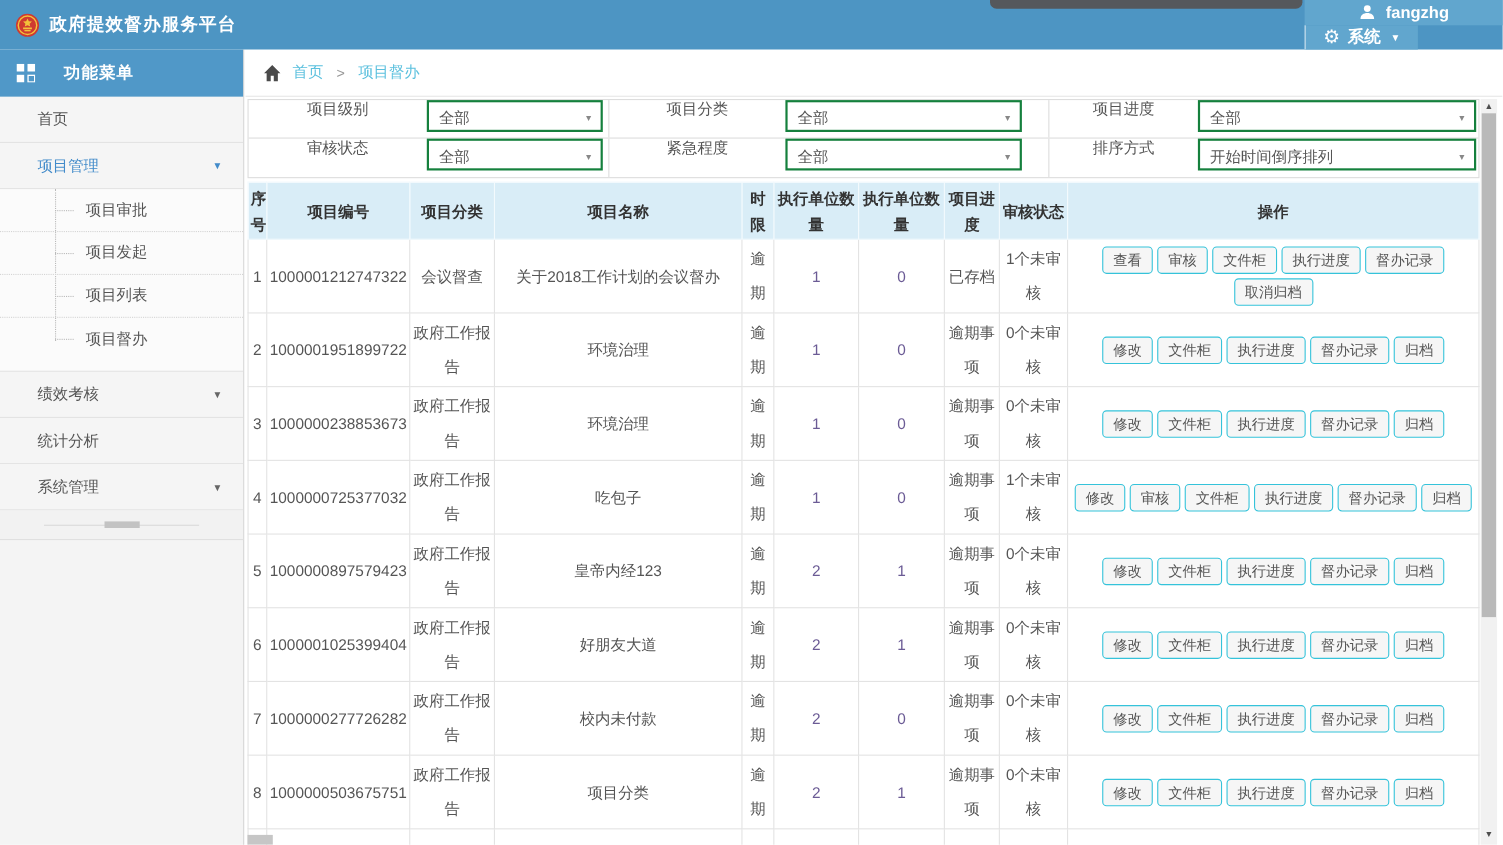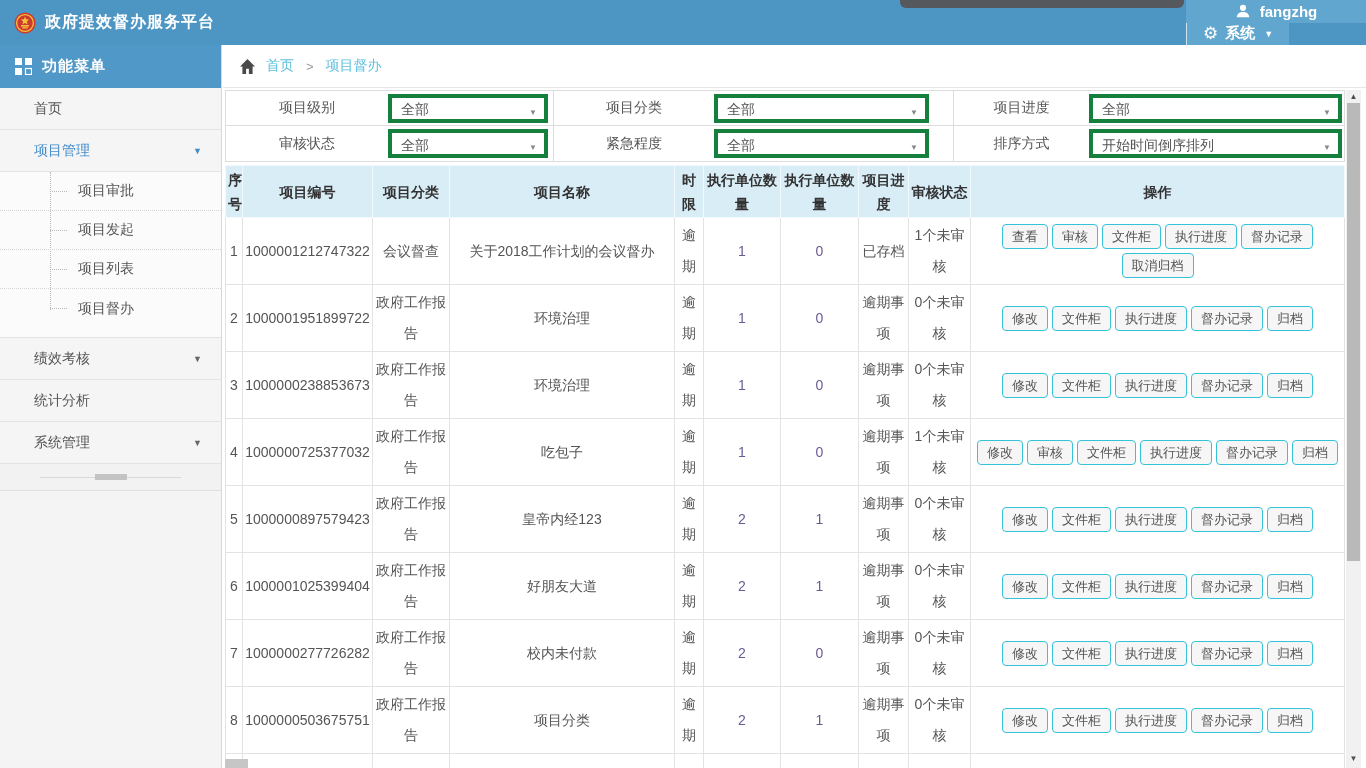--- a/index.html
+++ b/index.html
@@ -17,21 +17,21 @@
   .brand{display:flex;align-items:center;gap:9px;padding-left:14px;color:#fff;font-size:16px;font-weight:bold;letter-spacing:1px;}
   .emblem{width:22px;height:22px;flex:0 0 auto;display:flex;}
   .top-right{margin-left:auto;display:flex;height:100%;flex-direction:column;}
   .user-box{width:180px;height:100%;background:var(--c-topbar-light,#61a6ce);display:flex;align-items:center;justify-content:center;gap:9px;color:#fff;font-size:15px;font-weight:bold;cursor:pointer;}
   .sys-box{width:103px;height:100%;background:var(--c-topbar-light,#61a6ce);border-left:1px solid #cfe3ef;display:flex;align-items:center;justify-content:center;gap:7px;color:#fff;font-size:15px;font-weight:bold;cursor:pointer;}
   .gear{font-size:17px;line-height:1;}
   .tr-caret{font-size:9px;margin-left:2px;}
   .toast-remnant{position:absolute;top:0;left:900px;width:284px;height:8px;background:#55585c;border-radius:0 0 6px 6px;z-index:9;}
   
   .sidebar{position:absolute;top:45px;left:0;width:222px;height:723px;background:#f4f4f4;border-right:1px solid #d8d8d8;z-index:4;}
-  .sidebar-header{height:43px;background:var(--c-sidebar-header,#5098c8);color:#fff;display:flex;align-items:center;gap:10px;padding-left:15px;font-size:15px;font-weight:bold;letter-spacing:1px;}
+  .sidebar-header{height:43px;background:var(--c-sidebar-header,#5098c8);color:#fff;display:flex;align-items:center;gap:26px;padding-left:15px;font-size:15px;font-weight:bold;letter-spacing:1px;}
   .mi-top{height:42px;display:flex;align-items:center;padding:0 19px 0 34px;font-size:14px;color:#555;border-bottom:1px solid #e3e3e3;background:#f5f5f5;cursor:pointer;}
   .mi-top .lbl{flex:1;}
   .caret{font-size:9px;color:#666;}
   .mi-top.active{color:var(--c-active,#428bca);}
   .mi-top.active .caret{color:var(--c-active,#428bca);}
   .submenu{background:#fbfbfb;position:relative;padding-bottom:9px;border-bottom:1px solid #e3e3e3;}
   .submenu::before{content:"";position:absolute;left:50px;top:0;bottom:27px;border-left:1px dotted #b9b9b9;}
   .mi-sub{height:39px;display:flex;align-items:center;padding-left:78px;font-size:14px;color:#555;position:relative;cursor:pointer;border-bottom:1px dotted #d4d4d4;}
   .mi-sub:last-child{border-bottom:none;}
   .mi-sub::before{content:"";position:absolute;left:50px;width:17px;border-top:1px dotted #b9b9b9;top:19px;}
@@ -41,29 +41,29 @@
   
   .main{position:absolute;top:45px;left:223px;right:0;bottom:0;background:#fff;overflow:hidden;}
   .breadcrumb{height:43px;border-bottom:1px solid #e7e7e7;display:flex;align-items:center;padding-left:16px;font-size:14px;background:#fff;}
   .bc-home-icon{display:flex;margin-right:10px;}
   .bc-link{color:var(--c-link,#5bc0de);cursor:pointer;}
   .bc-sep{color:#999;font-size:13px;padding:0 12px;}
   
   .filter-area{position:absolute;top:45px;left:2px;width:1120px;border:1px solid #ddd;}
   .filter-row{display:flex;height:35px;border-bottom:1px solid #ddd;}
   .filter-row:last-child{border-bottom:none;}
-  .f-pair{display:flex;align-items:center;border-right:1px solid #ddd;height:100%;}
+  .f-pair{display:flex;border-right:1px solid #ddd;height:100%;}
   .f-pair:last-child{border-right:none;flex:1;}
   .f-pair-0{width:328px;}
   .f-pair-1{width:400px;}
   .f-label{font-size:14px;color:#555;text-align:center;}
   .f-pair-0 .f-label{width:162px;}
   .f-pair-1 .f-label{width:160px;}
   .f-pair-2 .f-label{width:135px;}
-  .select{position:relative;height:29px;border:4px solid #15803d;background:#fff;display:flex;align-items:center;padding:4px 18px 0 9px;font-size:14px;color:#555;cursor:pointer;}
+  .select{position:relative;height:29px;border:2px solid #15803d;background:#fff;display:flex;align-items:center;padding:4px 18px 0 9px;font-size:14px;color:#555;cursor:pointer;}
   .f-pair-0 .select{width:160px;}
   .f-pair-1 .select{width:215px;}
   .f-pair-2 .select{width:253px;}
   .sel-arrow{position:absolute;right:7px;top:10px;font-size:8px;color:#888;}
   
   .grid-table{position:absolute;top:120px;left:2px;width:1120px;border-collapse:collapse;table-layout:fixed;}
   .grid-table th{height:52px;background:var(--c-thead,#d9edf7);font-size:14px;font-weight:bold;color:#333;border:1px solid #f3fafd;line-height:24px;padding:0 2px;}
   .grid-table td{border:1px solid #e3e3e3;text-align:center;font-size:14px;color:#555;line-height:31px;padding:1px 2px;word-break:break-all;vertical-align:middle;}
   .grid-table tr.data-row{height:67px;}
   td.c-exec,td.c-done{color:#6b5b95;}

